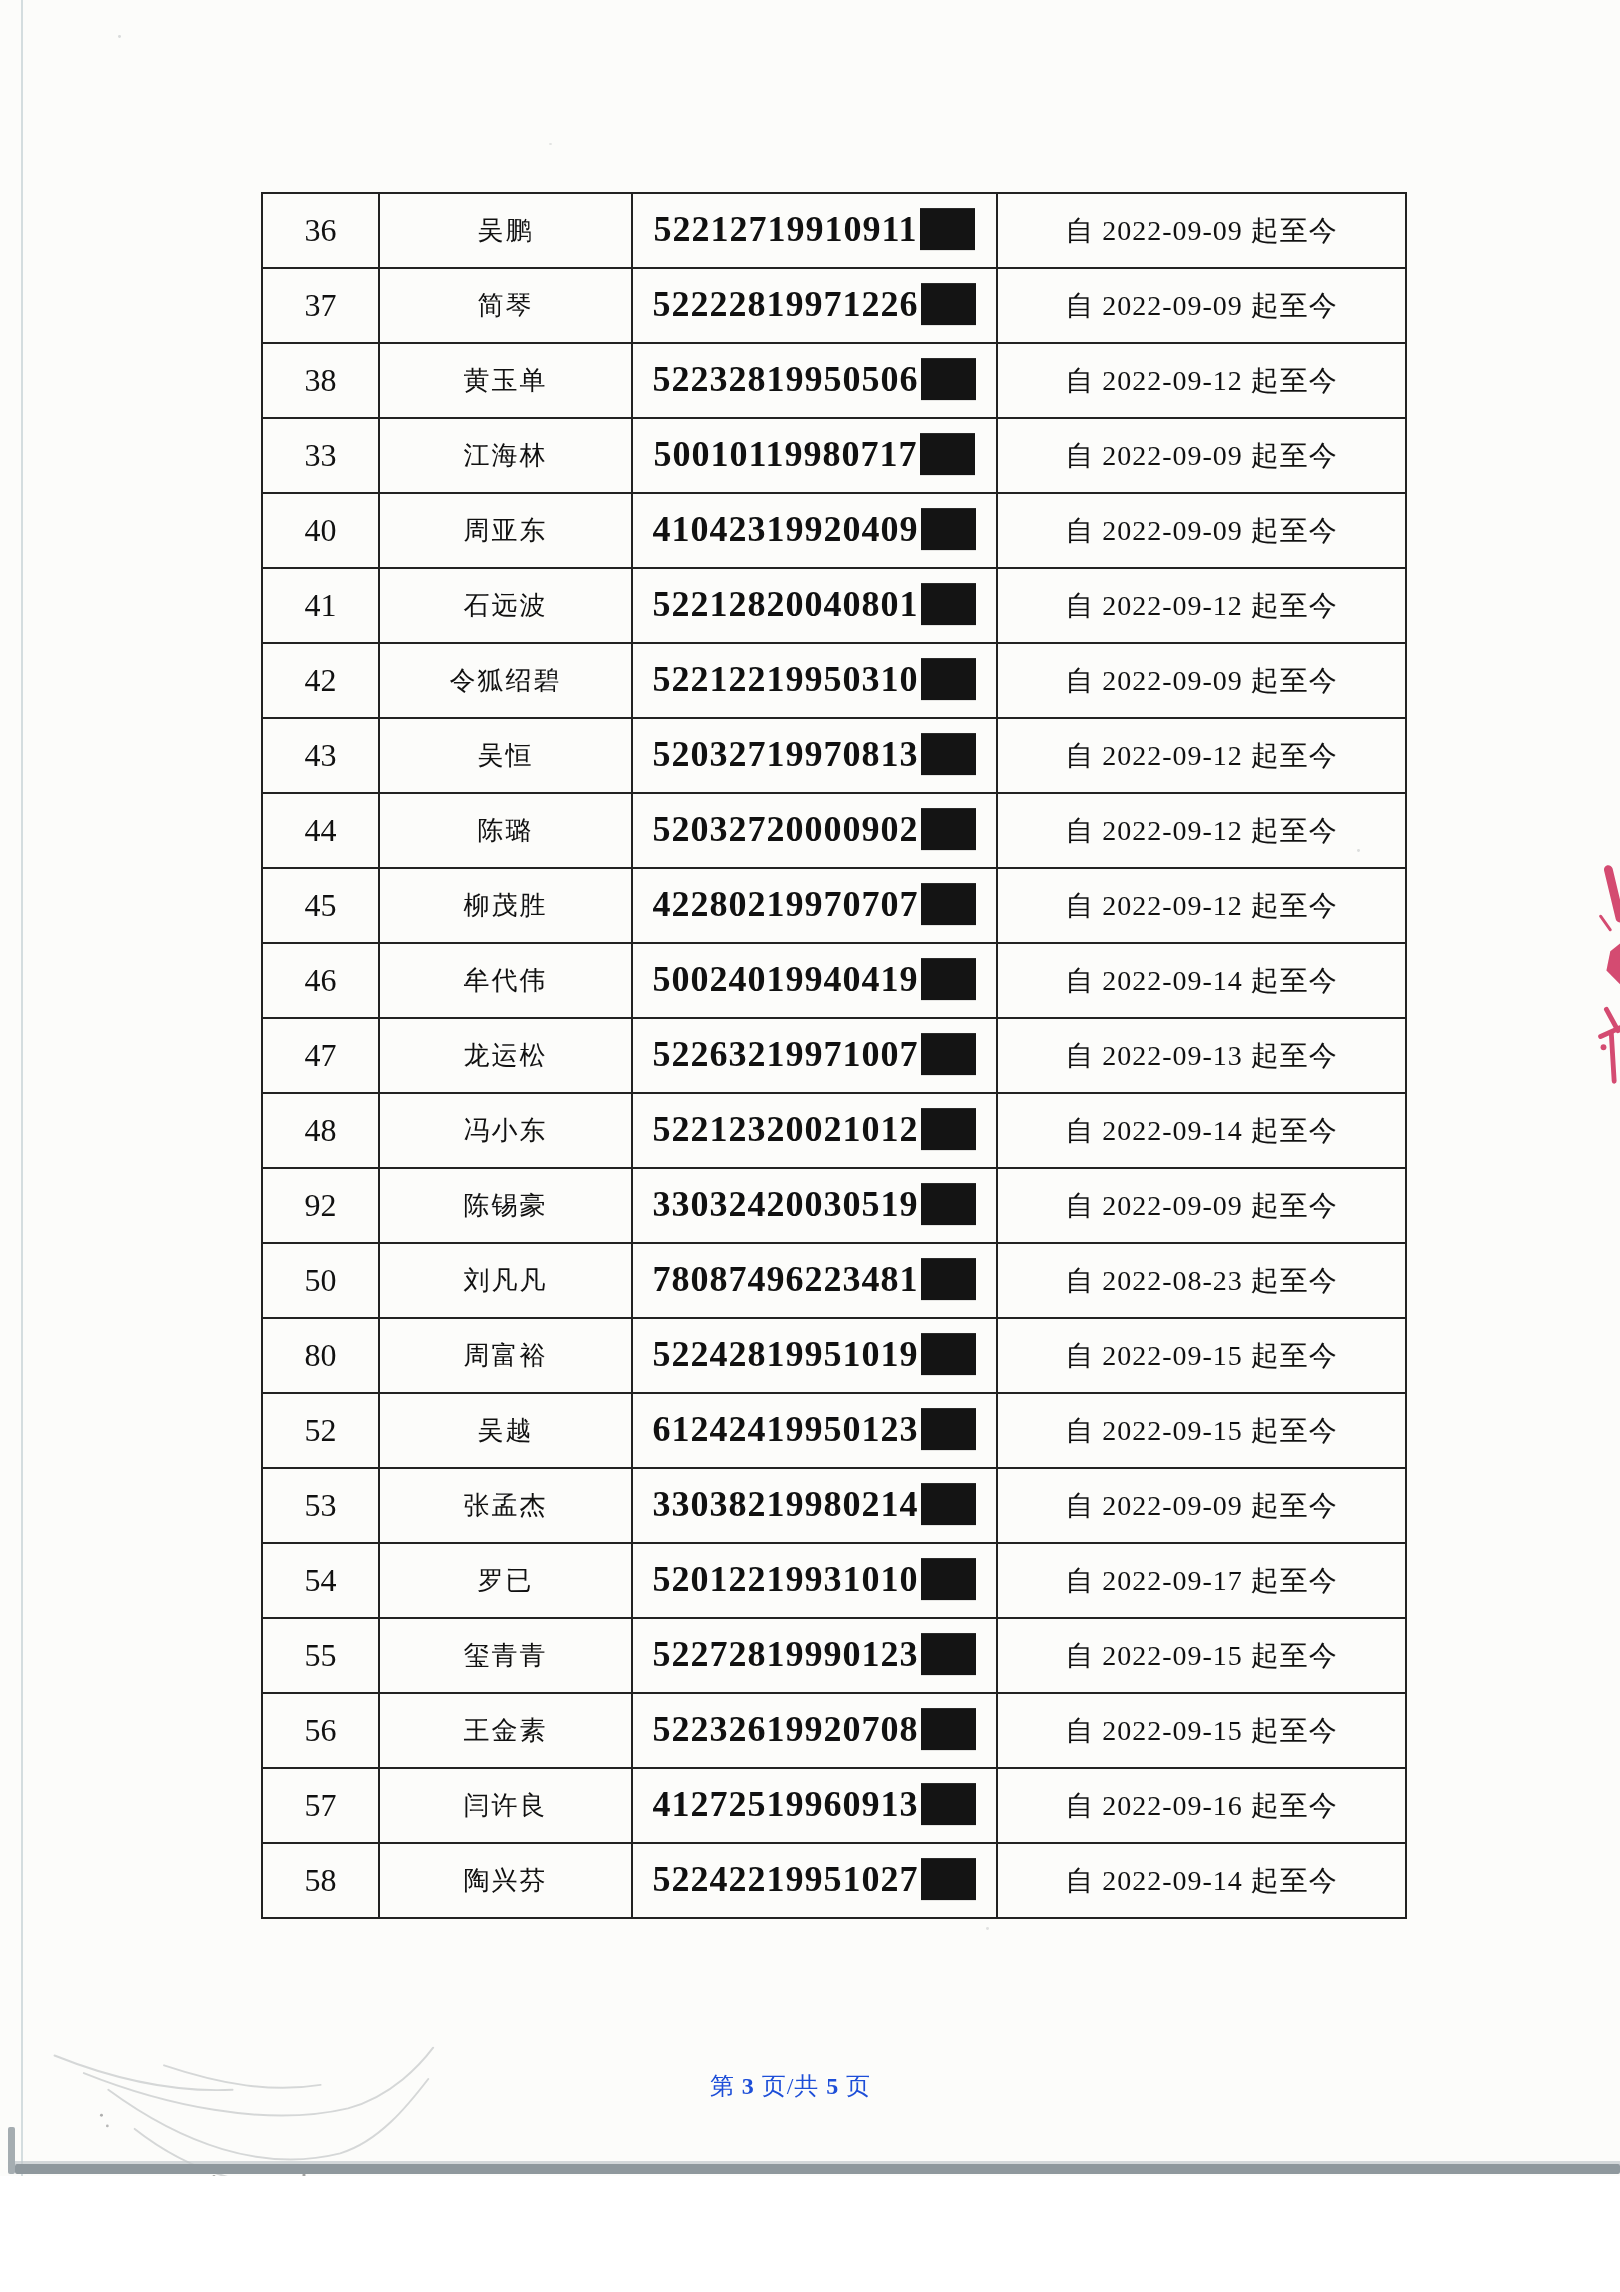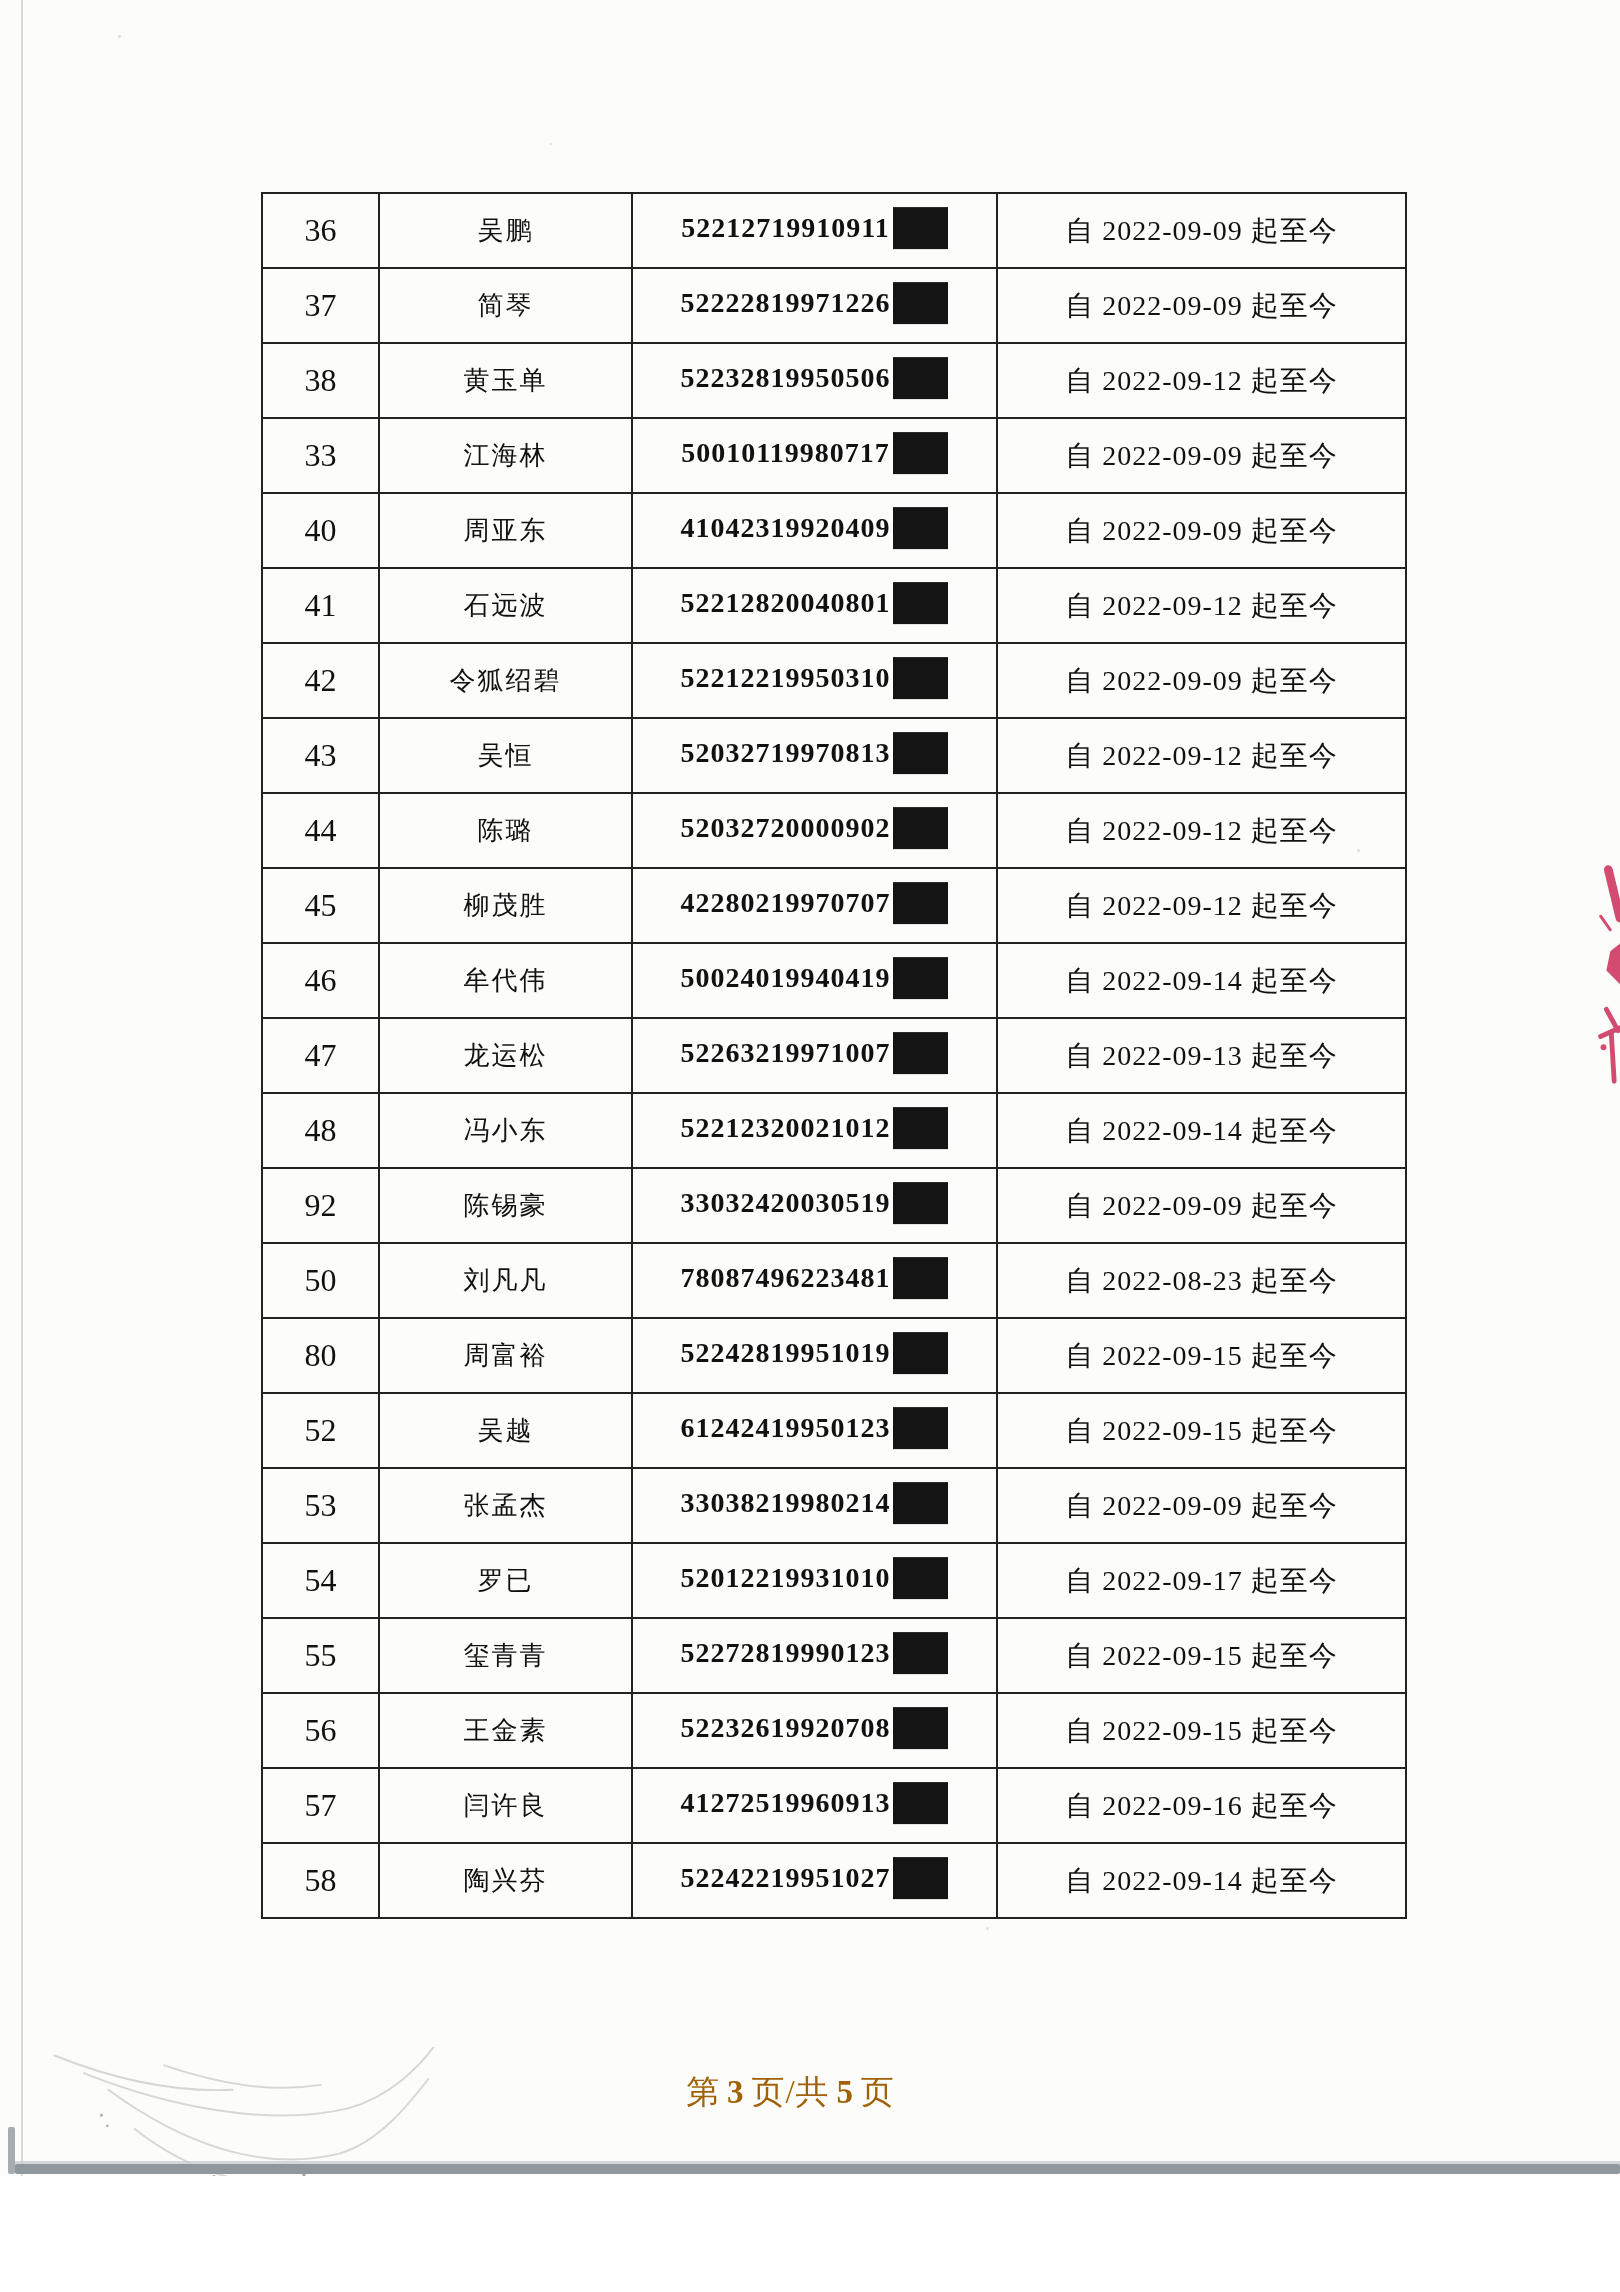--- a/index.html
+++ b/index.html
@@ -45,32 +45,32 @@
   }
   table.roster td{
     border:2px solid #222222;
     height:73px;
     padding:0;
     text-align:center;vertical-align:middle;
     overflow:hidden;
   }
   td.c-no{font-size:32px;}
   td.c-name{font-size:26px;letter-spacing:2px;}
-  td.c-id{font-size:28px;font-weight:bold;letter-spacing:1px;white-space:nowrap;}
+  td.c-id{font-size:36px;font-weight:bold;letter-spacing:1px;white-space:nowrap;}
   td.c-period{font-size:28px;letter-spacing:1px;}
   .redaction{
     display:inline-block;width:55px;height:42px;
     background:var(--redaction,#141414);
     vertical-align:middle;margin-left:2.9px;transform:translateY(-2.9px);
   }
 
   
   .footer{
     position:absolute;left:0;right:39px;top:2070px;
-    text-align:center;font-size:33px;letter-spacing:1px;color:#a16207;
+    text-align:center;font-size:24px;letter-spacing:1px;color:#1d4ed8;
   }
   .footer .num{font-weight:bold;margin:0 6.9px;}
 </style>
 </head>
 <body>
 
 <div class="page" style="--redaction: #141414; --stamp: #d13d66; --pencil: #b6babc;">
 
   <div class="edge-line"></div>
 

